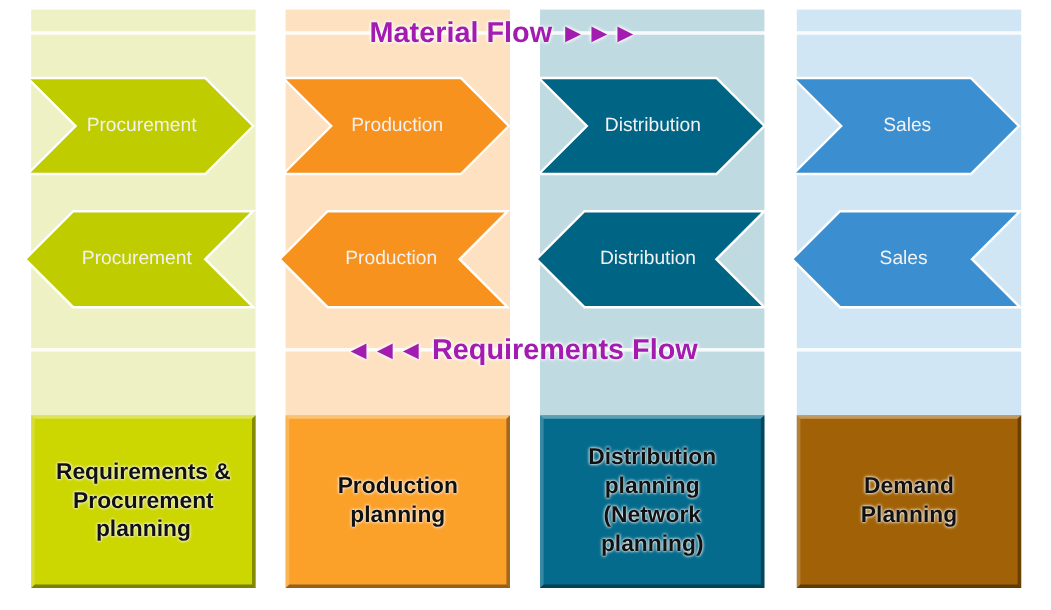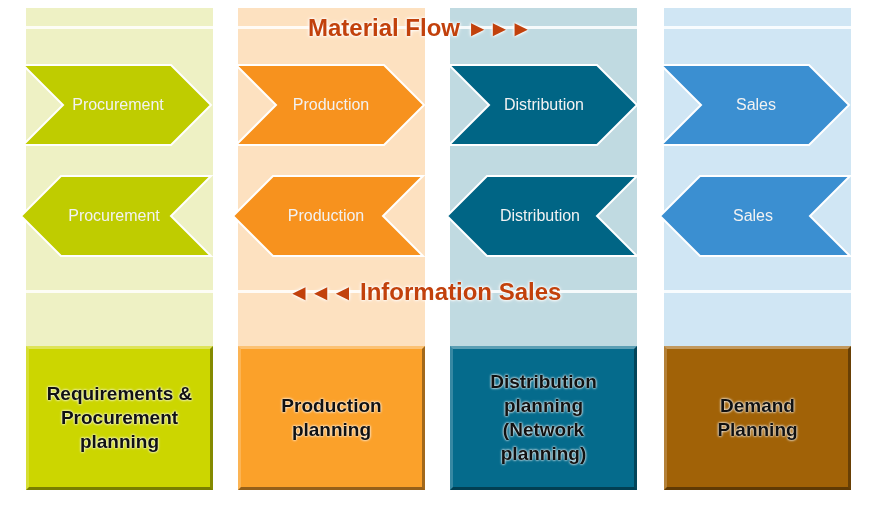--- a/index.html
+++ b/index.html
@@ -4,21 +4,21 @@
   <style>
     html, body { margin: 0; padding: 0; background: #ffffff; }
     body { width: 876px; height: 508px; position: relative; overflow: hidden;
            font-family: "Liberation Sans", sans-serif; }
     .col { position: absolute; top: 8px; height: 482px; width: 187px; }
     .hline { position: absolute; left: 0; width: 876px; height: 3px; background: #ffffff; opacity: 0.85; }
     .chev { position: absolute; width: 190px; height: 80px; }
     .chev svg { position: absolute; left: 0; top: 0; width: 190px; height: 80px; overflow: visible; }
     .chev .lbl { position: absolute; top: 0; height: 80px; line-height: 80px; color: #f2f2f2;
                  font-size: 16px; text-align: center; }
-    .flow { position: absolute; font-weight: bold; font-size: 24px; color: #c2410c;
+    .flow { position: absolute; font-weight: bold; font-size: 24px; color: #a21caf;
             text-shadow: 0 0 2px #fff, 0 0 3px #fff, 0 0 4px #fff; white-space: nowrap; }
     .box { position: absolute; top: 346px; height: 144px; width: 187px; box-sizing: border-box;
            display: flex; align-items: center; justify-content: center; text-align: center;
            font-weight: bold; font-size: 19px; line-height: 24px; color: #111;
            text-shadow: 0 0 2px #fff, 0 0 3px #fff;
            border-top: 3px solid rgba(255,255,255,0.35);
            border-left: 3px solid rgba(255,255,255,0.2);
            border-right: 3px solid rgba(0,0,0,0.35);
            border-bottom: 3px solid rgba(0,0,0,0.4); }
     .box span { white-space: pre-line; }
@@ -34,21 +34,21 @@
 <div class="hline" style="top:26px;"></div>
 <div class="hline" style="top:290px;"></div>
 
 <div class="flow" style="left:308px; top:14px;">
   <span>Material Flow</span>
   <span style="font-size:22px;">►►►</span>
 </div>
 
 <div class="flow" style="left:288px; top:278px;">
   <span style="font-size:22px;">◄◄◄</span>
-  <span>Information Sales</span>
+  <span>Requirements Flow</span>
 </div>
 
 <div class="chev" style="left:23px; top:65px;">
   <svg viewBox="0 0 190 80">
       <polygon class="fwd" points="0,0 148,0 188,40 148,80 0,80 40,40" stroke="#fff" stroke-width="2" fill="#bfcc00"></polygon>
     </svg>
   <span class="lbl" style="left:30px; width:130px;">Procurement</span>
 </div>
 <div class="chev" style="left:236px; top:65px;">
   <svg viewBox="0 0 190 80">

